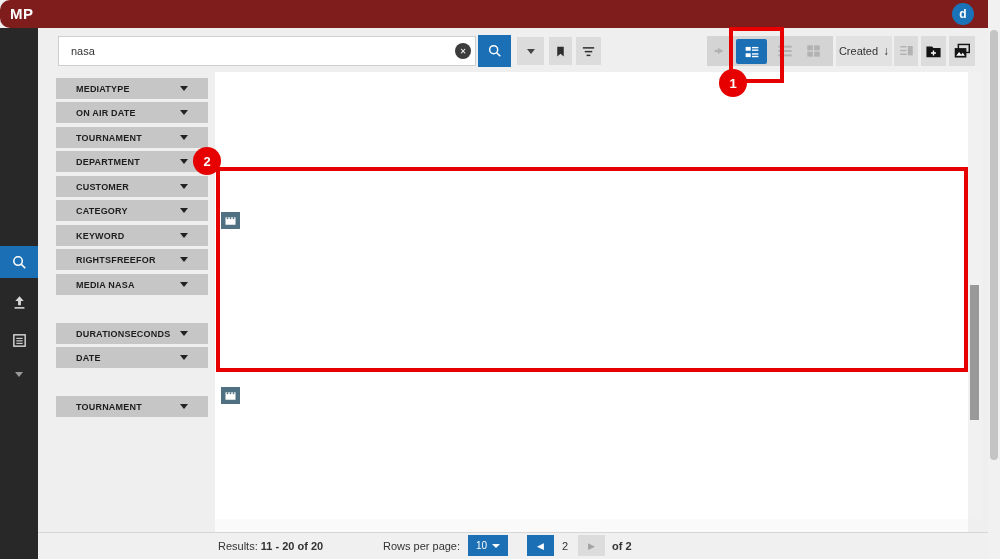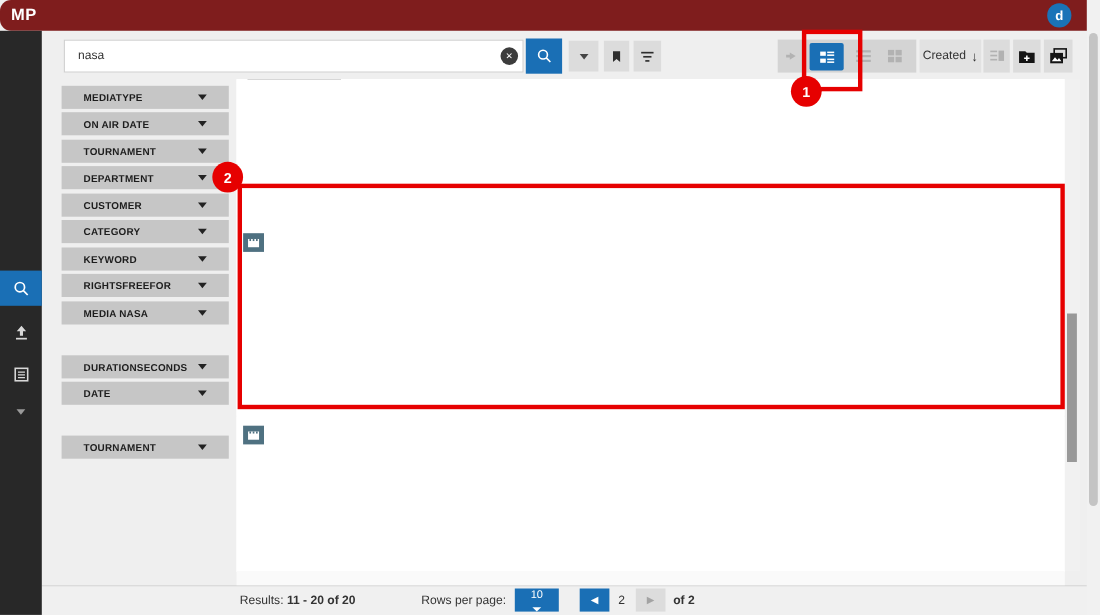--- a/index.html
+++ b/index.html
@@ -324,21 +324,21 @@
   <div class="abs vthumb"></div>
   <div class="abs pagetrack"></div>
   <div class="abs pagethumb"></div>
 
   <div class="abs footer"></div>
   <div class="ft" style="left:218px;top:540px;z-index:3;">
     <span>Results:</span>
     <span style="font-weight:bold;">11 - 20 of 20</span>
   </div>
   <div class="ft" style="left:383px;top:540px;z-index:3;">Rows per page:</div>
-  <div class="bluebtn" style="left:468px;top:535px;width:40px;height:21px;gap:5px;z-index:3;flex-direction:column;">
+  <div class="bluebtn" style="left:468px;top:535px;width:40px;height:21px;gap:5px;z-index:3;">
     <span>10</span>
     <span style="width:0;height:0;border-left:4px solid transparent;border-right:4px solid transparent;border-top:4px solid #fff;"></span>
   </div>
   <div class="bluebtn" style="left:527px;top:535px;width:27px;height:21px;font-size:9px;z-index:3;">
     <span>◀</span>
   </div>
   <div class="ft" style="left:562px;top:540px;z-index:3;">2</div>
   <div class="bluebtn" style="left:578px;top:535px;width:27px;height:21px;background:#dcdcdc;color:#a3a3a3;font-size:9px;z-index:3;">
     <span>▶</span>
   </div>

